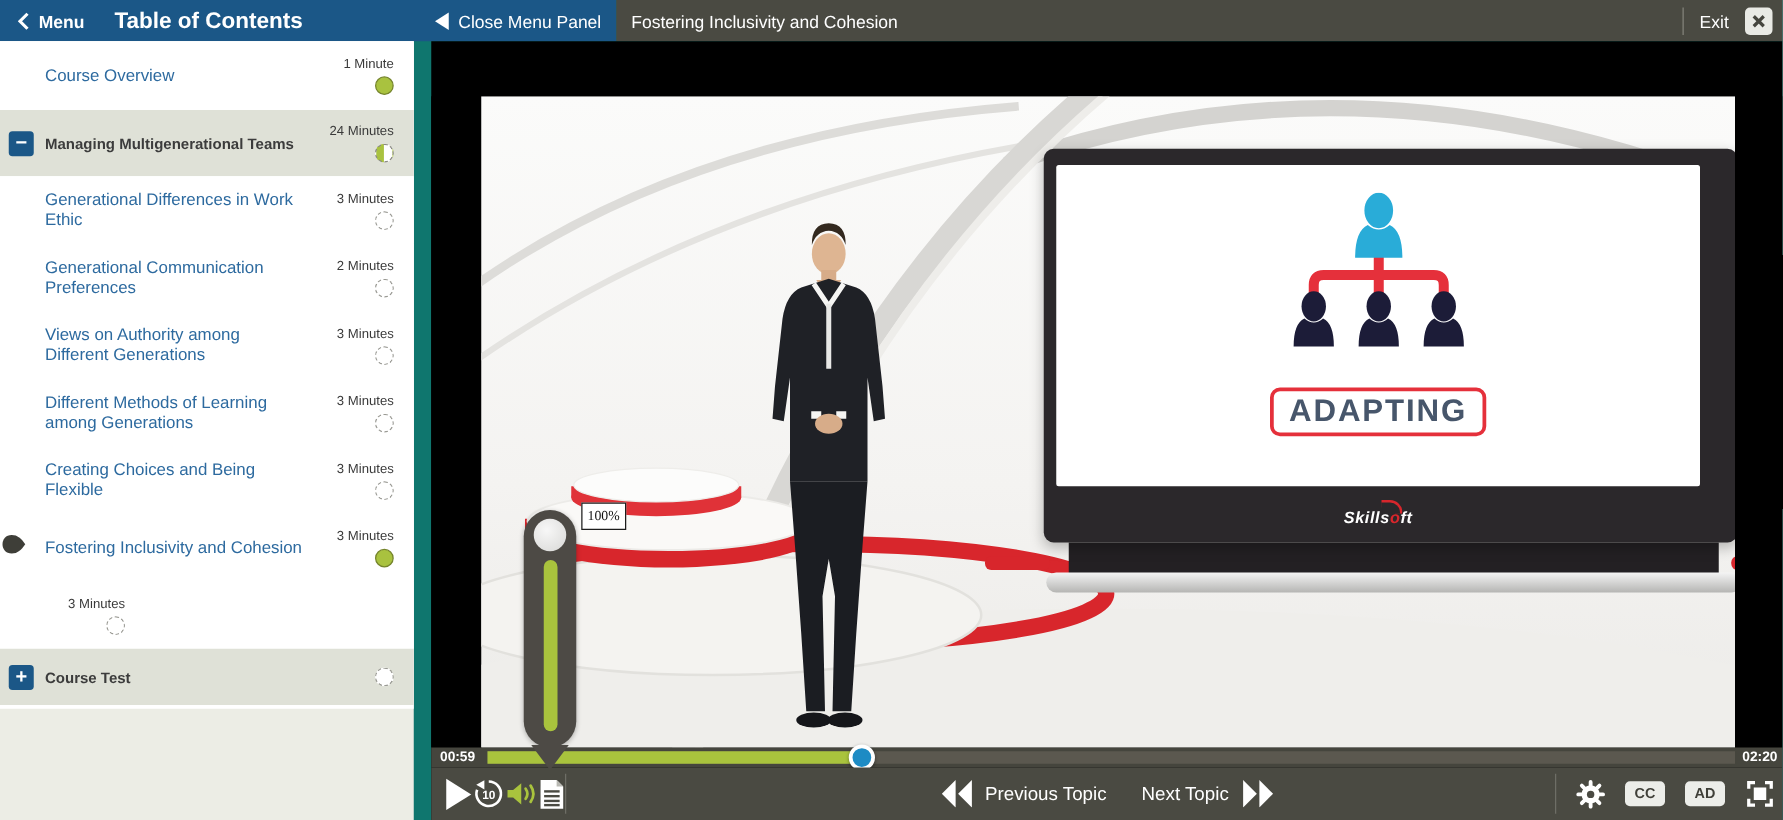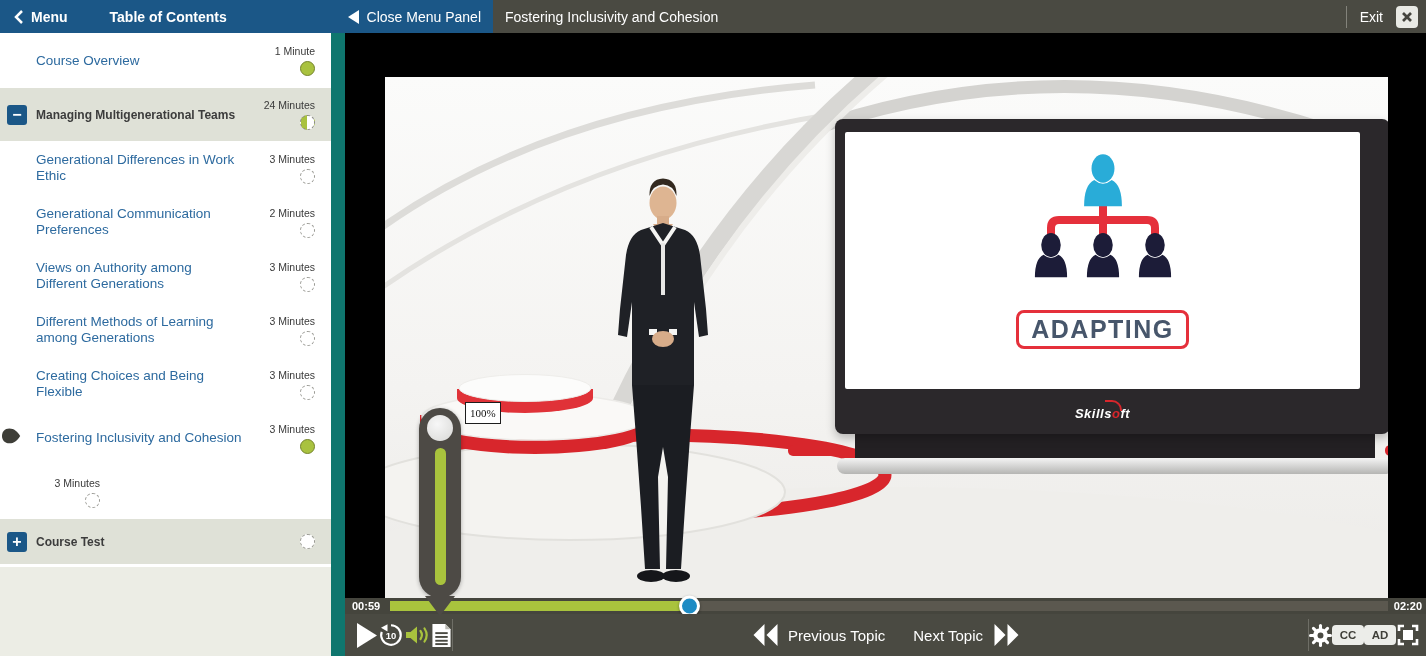--- a/index.html
+++ b/index.html
@@ -4,21 +4,21 @@
 <style>
   html,body{margin:0;padding:0;}
   .app{position:relative;width:1426px;height:656px;overflow:hidden;
        font-family:"Liberation Sans",sans-serif;background:#0f766e;}
 
   
   .topbar{position:absolute;left:0;top:0;width:1426px;height:33px;display:flex;}
   .topbar-blue{width:493px;height:33px;background:#1B5787;display:flex;align-items:center;color:#fff;}
   .topbar-dark{flex:1;height:33px;background:#4A4A42;display:flex;align-items:center;color:#fff;}
   .menu-btn{display:flex;align-items:center;gap:7px;padding-left:14px;font-size:14px;font-weight:bold;cursor:pointer;}
-  .toc-title{font-size:14px;font-weight:bold;margin-left:42px;}
+  .toc-title{font-size:18px;font-weight:bold;margin-left:24px;}
   .close-panel{margin-left:auto;display:flex;align-items:center;gap:7px;padding-right:12px;font-size:14px;cursor:pointer;}
   .lesson-title{font-size:14px;padding-left:12px;}
   .topbar-right{margin-left:auto;display:flex;align-items:center;gap:13px;padding-right:8px;}
   .tb-divider{width:1px;height:22px;background:#83837B;}
   .exit-label{font-size:14px;}
   .exit-btn{width:22px;height:22px;background:#E9EAE5;border-radius:4px;display:flex;align-items:center;
             justify-content:center;cursor:pointer;}
 
   
   .toc{position:absolute;left:0;top:33px;width:331px;height:623px;background:#ECEDE5;}
@@ -82,21 +82,21 @@
   .ptrack{position:absolute;left:45px;right:38px;top:3px;height:10px;background:#5B584F;cursor:pointer;}
   .pfill{height:100%;background:#A9C33D;position:relative;}
   .phandle{position:absolute;right:-11px;top:50%;transform:translateY(-50%);width:15px;height:15px;border-radius:50%;
            background:#1D8BC4;border:3.5px solid #fff;box-shadow:0 1px 3px rgba(0,0,0,.4);cursor:pointer;}
 
   
   .controls-row{position:absolute;left:0;right:0;bottom:0;height:42px;background:#4A4A42;display:flex;align-items:center;}
   .cgroup{display:flex;align-items:center;}
   .cgroup.left{padding-left:9px;}
   .cgroup.center{position:absolute;left:50%;transform:translateX(-50%);gap:28px;}
-  .cgroup.right{margin-left:auto;padding-right:6px;}
+  .cgroup.right{margin-left:auto;gap:16px;padding-right:6px;}
   .cbtn{display:flex;align-items:center;justify-content:center;cursor:pointer;}
   .cdivider{width:1px;height:32px;background:#6E6E66;}
   .topic-btn{display:flex;align-items:center;gap:10px;color:#fff;font-size:15px;cursor:pointer;}
   .badge{min-width:28px;height:20px;background:#ECEDE9;border-radius:4px;color:#3F3F38;font-weight:bold;
          font-size:11.5px;display:flex;align-items:center;justify-content:center;padding:0 2px;cursor:pointer;}
 </style>
 </head>
 <body>
 
 <div class="app">

